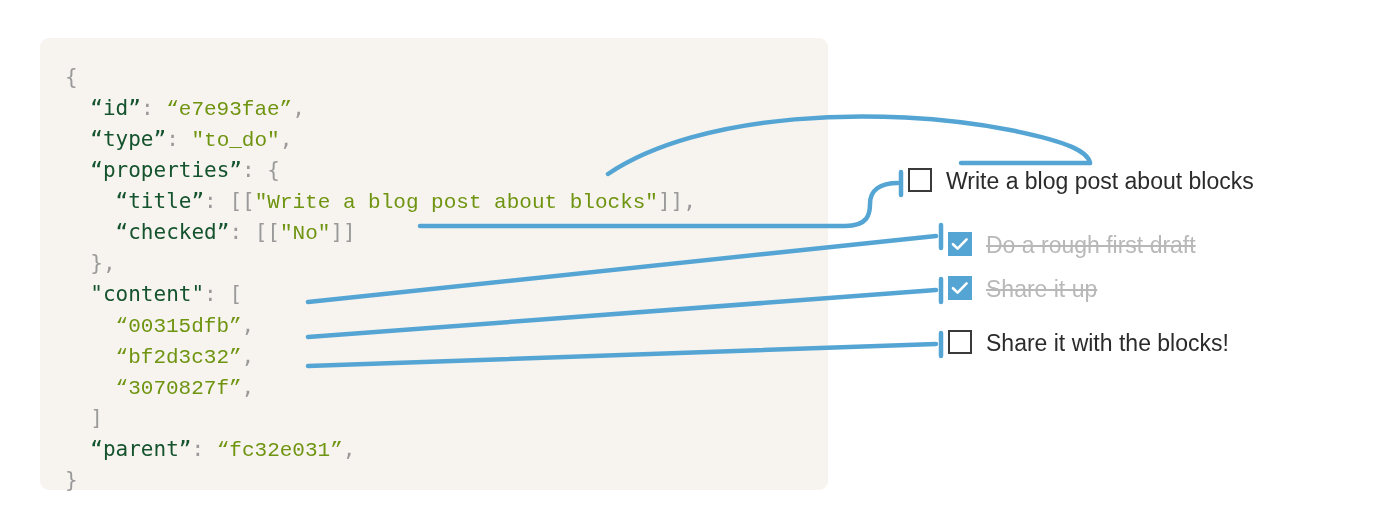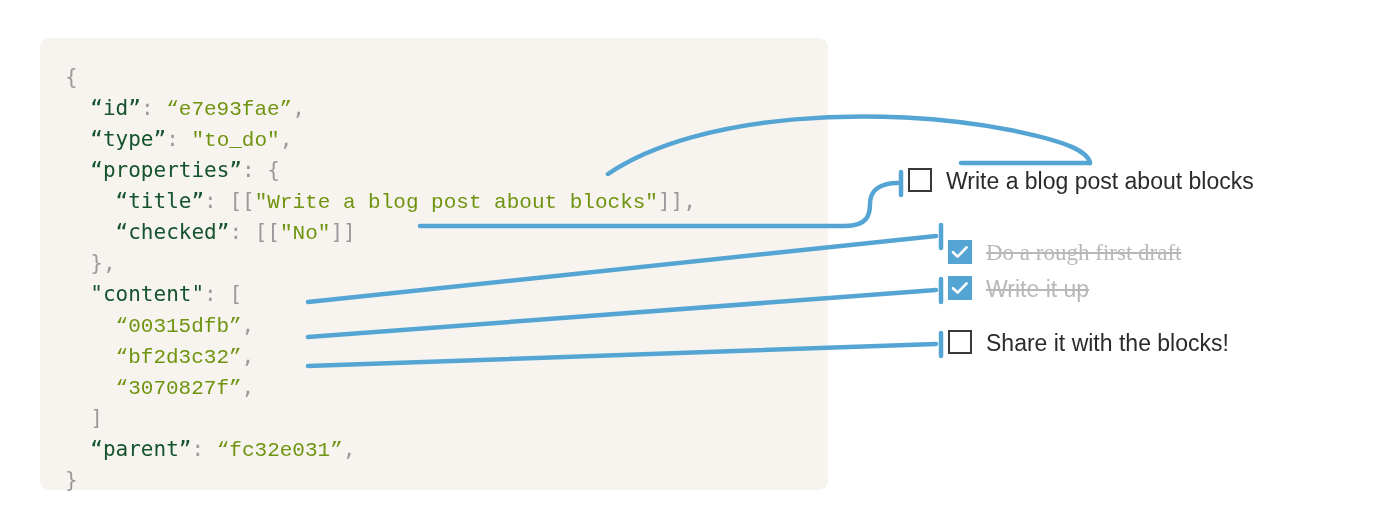--- a/index.html
+++ b/index.html
@@ -57,21 +57,21 @@
     width: 420px;
   }
   .todo-row {
     position: absolute;
     left: 0;
     display: flex;
     align-items: flex-start;
     height: 30px;
   }
   .todo-row.r0 { top: 8px;   left: 0px;  }
-  .todo-row.r1 { top: 80px;  left: 40px; font-family: Liberation Serif, serif; }
+  .todo-row.r1 { top: 72px;  left: 40px; }
   .todo-row.r2 { top: 116px; left: 40px; }
   .todo-row.r3 { top: 170px; left: 40px; }
 
   .cbox {
     width: 24px;
     height: 24px;
     box-sizing: border-box;
     flex: 0 0 auto;
     position: relative;
   }
@@ -147,21 +147,21 @@
       </span>
       <span class="todo-label done">Do a rough first draft</span>
     </div>
 
     <div class="todo-row r2">
       <span class="cbox checked">
         <svg width="18" height="16" viewBox="0 0 18 16" aria-hidden="true">
           <path d="M2 8.2 L6.6 12.6 L15.6 3.4" fill="none" stroke="#ffffff" stroke-width="2.6" stroke-linecap="round" stroke-linejoin="round"></path>
         </svg>
       </span>
-      <span class="todo-label done">Write it up</span>
+      <span class="todo-label done">Share it up</span>
     </div>
 
     <div class="todo-row r3">
       <span class="cbox unchecked"></span>
       <span class="todo-label">Share it with the blocks!</span>
     </div>
 
   </div>
 </div>
 

